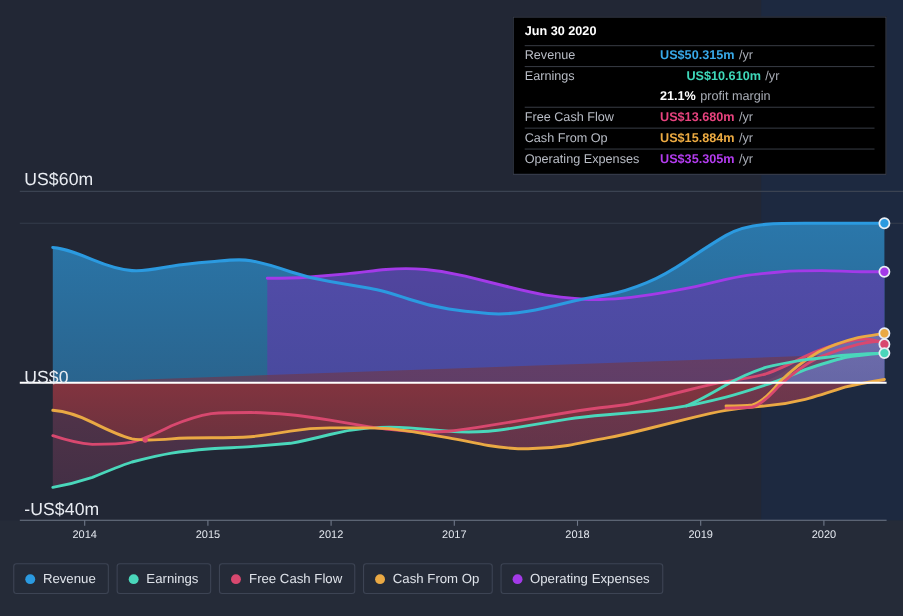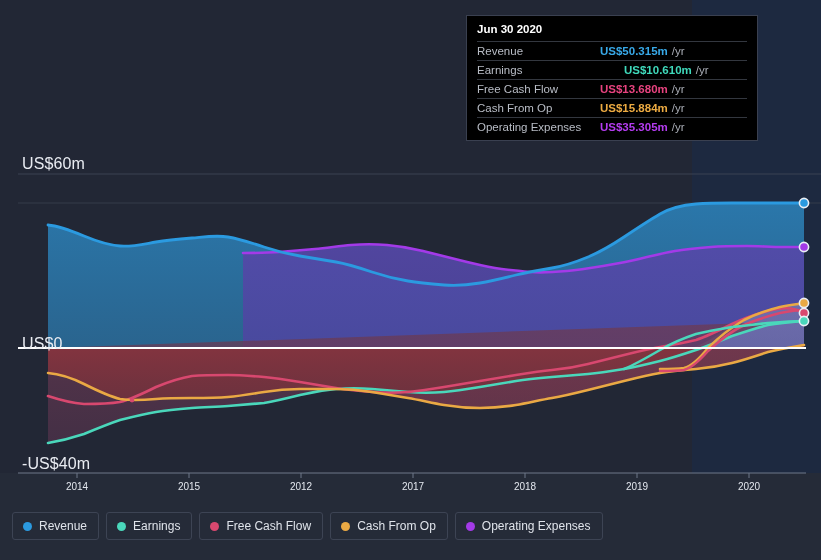--- a/index.html
+++ b/index.html
@@ -34,21 +34,21 @@
     color: #e3e7ee;
     font-size: 10px;
     transform: translateX(-50%);
     white-space: nowrap;
   }
 
   
   #tooltip {
     position: absolute;
     left: 466px; top: 15px;
-    width: 292px;
+    width: 340px;
     background: #000000;
     border: 1px solid #3a4050;
     padding: 6px 10px 4px 10px;
     font-size: 11.5px;
   }
   #tooltip .tt-date {
     color: #ffffff; font-weight: bold; font-size: 11.5px;
     padding: 1px 0 6px 0;
   }
   .tt-row {
@@ -251,20 +251,25 @@
       <span class="tt-val c-rev">US$50.315m</span>
       <span class="tt-unit">/yr</span>
     </div>
 
     <div class="tt-row">
       <span class="tt-label">Earnings</span>
       <span class="tt-val c-earn">US$10.610m</span>
       <span class="tt-unit">/yr</span>
     </div>
 
+    <div class="tt-row noline">
+      <span class="tt-label"></span>
+      <span class="tt-val c-white">21.1%</span>
+      <span class="tt-unit">profit margin</span>
+    </div>
 
     <div class="tt-row">
       <span class="tt-label">Free Cash Flow</span>
       <span class="tt-val c-fcf">US$13.680m</span>
       <span class="tt-unit">/yr</span>
     </div>
 
     <div class="tt-row">
       <span class="tt-label">Cash From Op</span>
       <span class="tt-val c-cfo">US$15.884m</span>

